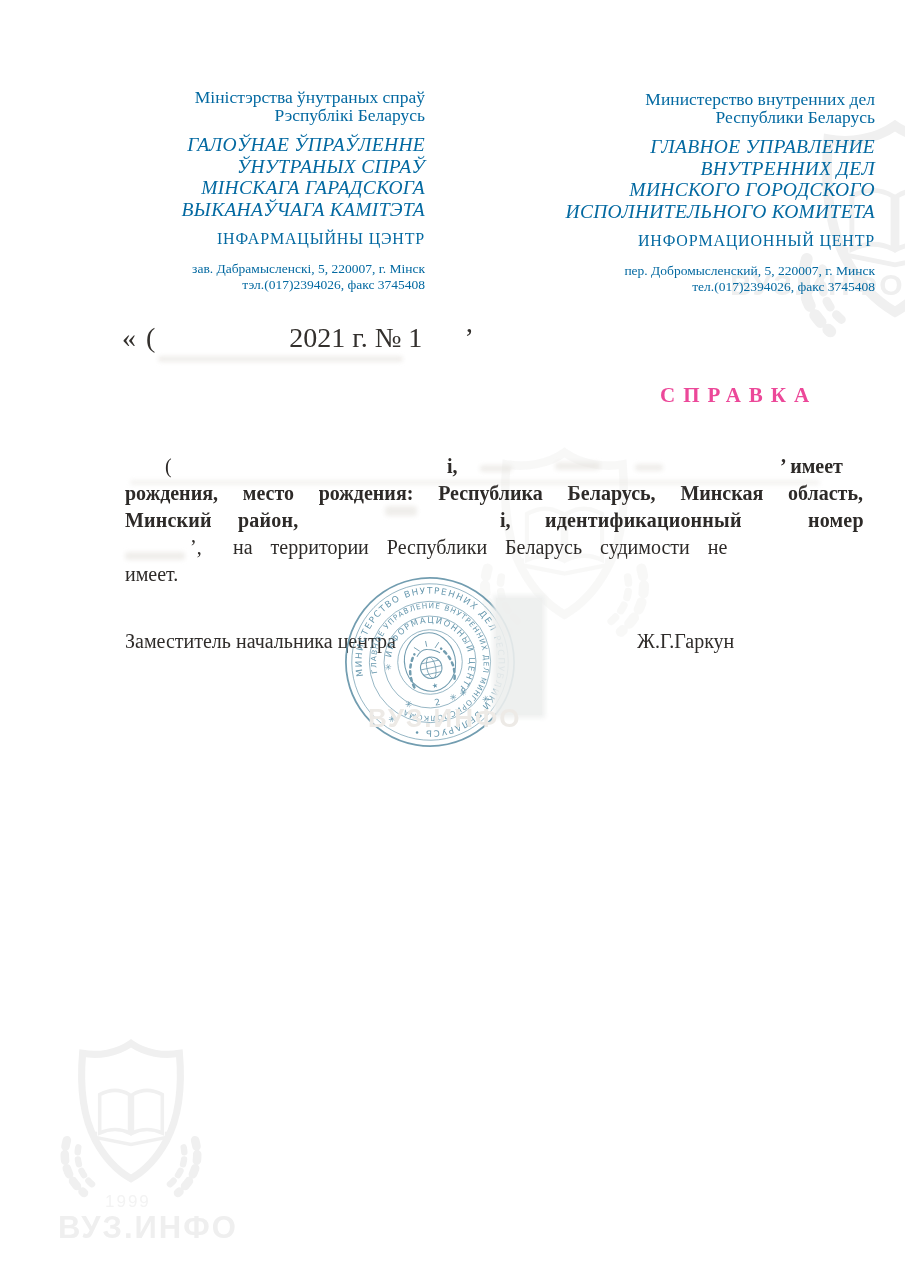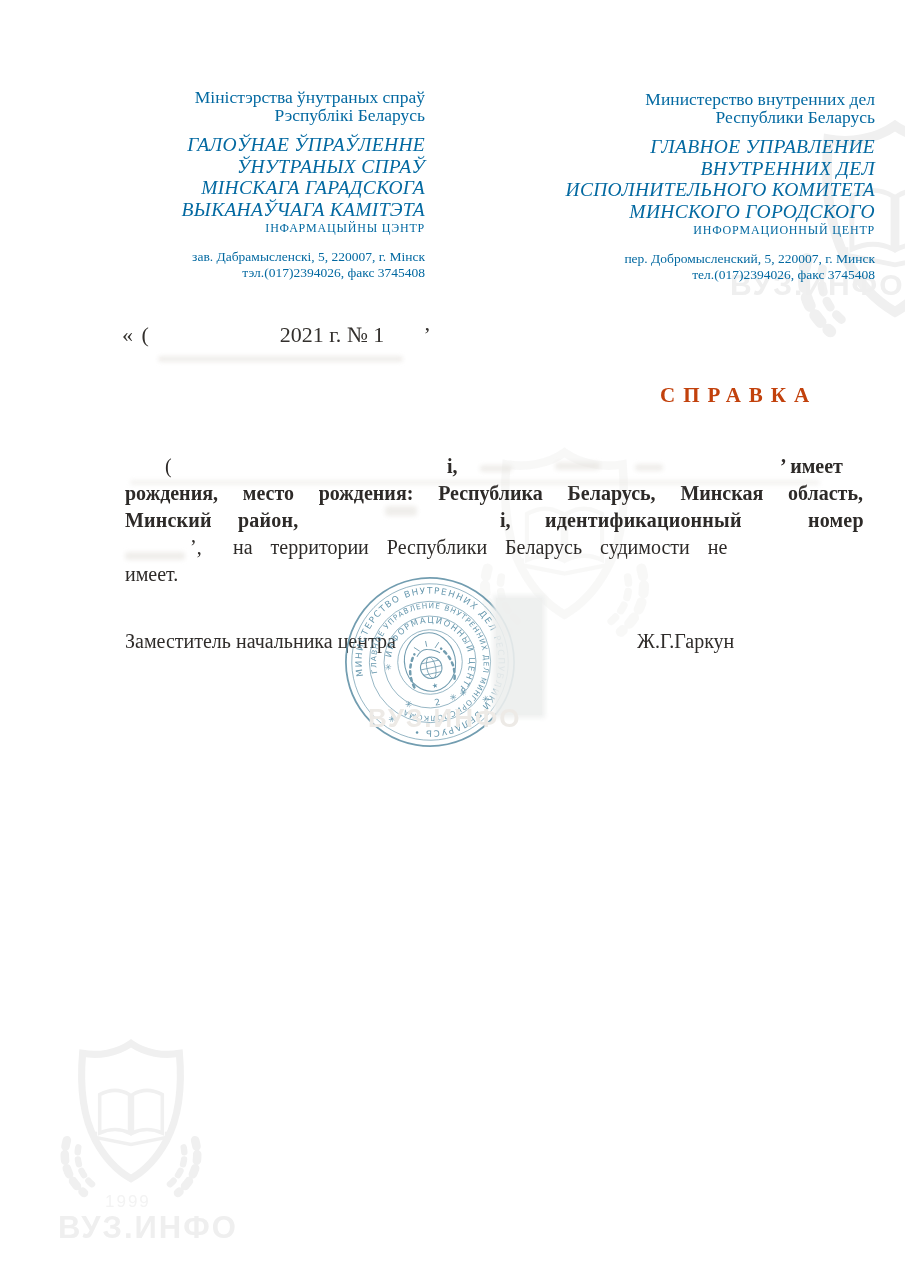--- a/index.html
+++ b/index.html
@@ -14,28 +14,28 @@
   .wm-brand{position:absolute;font-family:"Liberation Sans","DejaVu Sans",sans-serif;
     font-weight:bold;color:#efefef;letter-spacing:2px;white-space:nowrap;}
   .wm-year{position:absolute;font-family:"Liberation Sans","DejaVu Sans",sans-serif;
     color:#f3f3f3;letter-spacing:2px;}
   
   .lh{position:absolute;text-align:right;color:#0369a1;}
   .lh-left{left:95px;top:88px;width:330px;}
   .lh-right{left:523px;top:90px;width:352px;}
   .org{font-size:17.5px;line-height:1.05;}
   .divn{margin-top:9px;font-size:19.5px;line-height:1.12;letter-spacing:.3px;font-style:italic;}
-  .unit{font-size:12px;letter-spacing:.8px;}
+  .unit{margin-top:9px;font-size:16px;letter-spacing:.8px;}
   .addr{margin-top:13px;font-size:13.5px;line-height:1.2;}
   
-  .dateline{position:absolute;left:122px;top:322px;font-size:22px;color:#33302d;white-space:nowrap;}
+  .dateline{position:absolute;left:122px;top:322px;font-size:28px;color:#33302d;white-space:nowrap;}
   .dateline .gap1{display:inline-block;width:120px;}
   .dateline .gap2{display:inline-block;width:28px;}
   .title{position:absolute;left:660px;top:383px;font-size:21px;font-weight:bold;
-    letter-spacing:8px;color:#c2410c;white-space:nowrap;}
+    letter-spacing:8px;color:#ec4899;white-space:nowrap;}
   
   .bodytext{position:absolute;left:125px;top:453px;width:738px;font-size:20px;color:#2d2a28;}
   .bline{position:relative;height:27px;line-height:27px;white-space:nowrap;}
   .bold{font-weight:bold;}
   .abs{position:absolute;top:0;}
   .just{white-space:normal;text-align:justify;text-align-last:justify;word-spacing:3px;}
   .l3w{letter-spacing:.2px;}
   
   .sig{position:absolute;left:125px;top:630px;width:737px;font-size:20px;color:#2f2c2a;}
   .sig .name{position:absolute;left:512px;top:0;}
@@ -105,22 +105,22 @@
   </div>
 
   <div class="lh lh-right">
     <div class="org">
       <div>Министерство внутренних дел</div>
       <div>Республики Беларусь</div>
     </div>
     <div class="divn">
       <div>ГЛАВНОЕ УПРАВЛЕНИЕ</div>
       <div>ВНУТРЕННИХ ДЕЛ</div>
+      <div>МИНСКОГО ГОРОДСКОГО</div>
       <div>ИСПОЛНИТЕЛЬНОГО КОМИТЕТА</div>
-      <div>МИНСКОГО ГОРОДСКОГО</div>
     </div>
     <div class="unit">ИНФОРМАЦИОННЫЙ ЦЕНТР</div>
     <div class="addr">
       <div>пер. Добромысленский, 5, 220007, г. Минск</div>
       <div>тел.(017)2394026, факс 3745408</div>
     </div>
   </div>
 
   <div class="dateline">
     <span>«</span>

